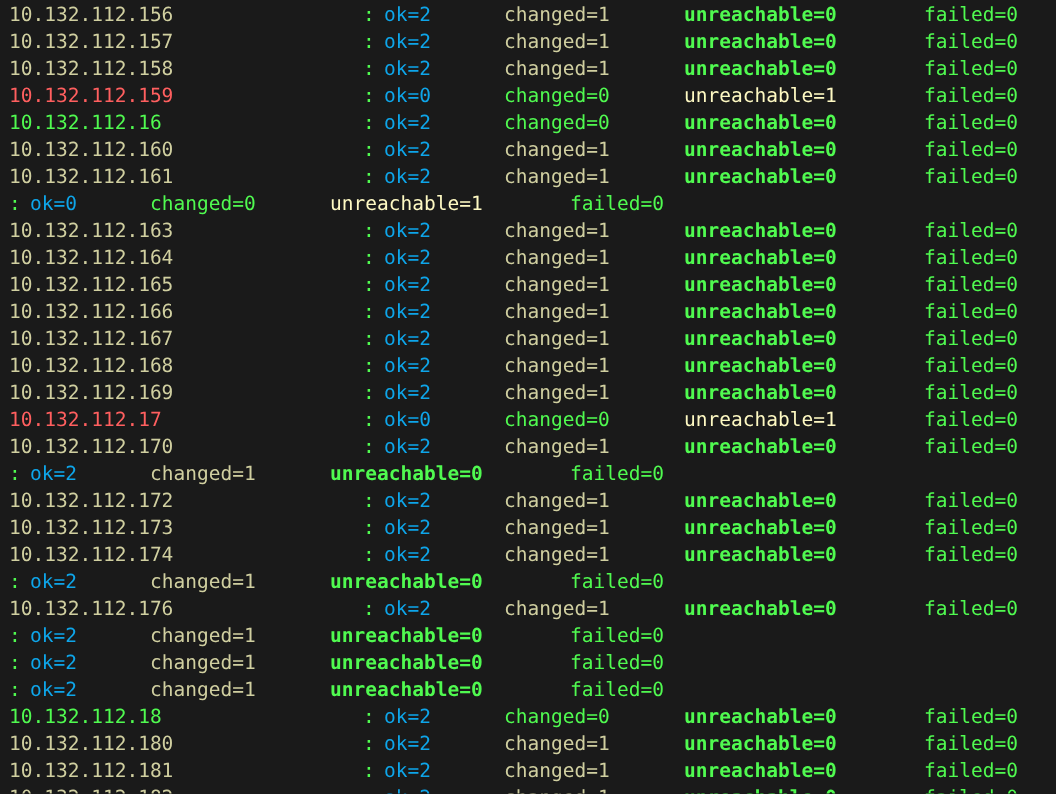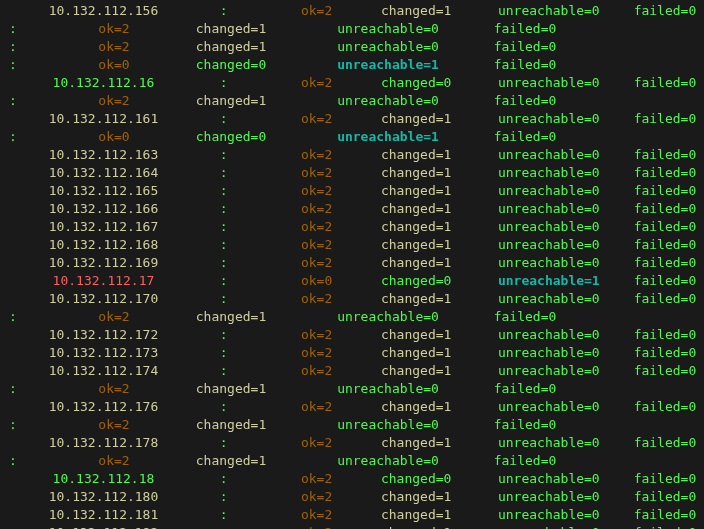--- a/index.html
+++ b/index.html
@@ -15,82 +15,81 @@
     overflow:hidden;
   }
   .terminal{
     padding:2px 6px;
     box-sizing:border-box;
     width:704px;
   }
   .row{
     white-space:pre;
     display:flex;
-    gap:17px;
-    text-align:center;
+    gap:0;
   }
   .host{
     display:inline-block;
     width:236px;
   }
   .colon{
     color:#50fa50;
     display:inline-block;
     width:14px;
   }
   .ok{
-    color:#a16207;
+    color:#0ea5e9;
     display:inline-block;
     width:80px;
-    margin-left:37px;
   }
   .changed{
     display:inline-block;
     width:120px;
   }
   .unreach{
     display:inline-block;
     width:160px;
+    font-weight:bold;
   }
   .failed{
     display:inline-block;
     width:80px;
   }
   .yellow{color:#d0cfa0;}
   .green{color:#50fa50;}
   .red{color:#ff5f5f;}
-  .redbold{color:#14b8a6; font-weight:bold;}
+  .redbold{color:#fef9c3; font-weight:normal;}
 </style>
 </head>
 <body>
 
 <div class="terminal" id="terminal">
     <div class="row"><span class="host yellow">10.132.112.156</span><span class="colon">:</span><span class="ok">ok=2</span><span class="changed yellow">changed=1</span><span class="unreach green">unreachable=0</span><span class="failed green">failed=0</span></div>
-    <div class="row"><span class="colon">:</span><span class="ok">ok=2</span><span class="changed yellow">changed=1</span><span class="unreach green">unreachable=0</span><span class="failed green">failed=0</span></div>
-    <div class="row"><span class="colon">:</span><span class="ok">ok=2</span><span class="changed yellow">changed=1</span><span class="unreach green">unreachable=0</span><span class="failed green">failed=0</span></div>
-    <div class="row"><span class="colon">:</span><span class="ok">ok=0</span><span class="changed green">changed=0</span><span class="unreach redbold">unreachable=1</span><span class="failed green">failed=0</span></div>
+    <div class="row"><span class="host yellow">10.132.112.157</span><span class="colon">:</span><span class="ok">ok=2</span><span class="changed yellow">changed=1</span><span class="unreach green">unreachable=0</span><span class="failed green">failed=0</span></div>
+    <div class="row"><span class="host yellow">10.132.112.158</span><span class="colon">:</span><span class="ok">ok=2</span><span class="changed yellow">changed=1</span><span class="unreach green">unreachable=0</span><span class="failed green">failed=0</span></div>
+    <div class="row"><span class="host red">10.132.112.159</span><span class="colon">:</span><span class="ok">ok=0</span><span class="changed green">changed=0</span><span class="unreach redbold">unreachable=1</span><span class="failed green">failed=0</span></div>
     <div class="row"><span class="host green">10.132.112.16</span><span class="colon">:</span><span class="ok">ok=2</span><span class="changed green">changed=0</span><span class="unreach green">unreachable=0</span><span class="failed green">failed=0</span></div>
-    <div class="row"><span class="colon">:</span><span class="ok">ok=2</span><span class="changed yellow">changed=1</span><span class="unreach green">unreachable=0</span><span class="failed green">failed=0</span></div>
+    <div class="row"><span class="host yellow">10.132.112.160</span><span class="colon">:</span><span class="ok">ok=2</span><span class="changed yellow">changed=1</span><span class="unreach green">unreachable=0</span><span class="failed green">failed=0</span></div>
     <div class="row"><span class="host yellow">10.132.112.161</span><span class="colon">:</span><span class="ok">ok=2</span><span class="changed yellow">changed=1</span><span class="unreach green">unreachable=0</span><span class="failed green">failed=0</span></div>
     <div class="row"><span class="colon">:</span><span class="ok">ok=0</span><span class="changed green">changed=0</span><span class="unreach redbold">unreachable=1</span><span class="failed green">failed=0</span></div>
     <div class="row"><span class="host yellow">10.132.112.163</span><span class="colon">:</span><span class="ok">ok=2</span><span class="changed yellow">changed=1</span><span class="unreach green">unreachable=0</span><span class="failed green">failed=0</span></div>
     <div class="row"><span class="host yellow">10.132.112.164</span><span class="colon">:</span><span class="ok">ok=2</span><span class="changed yellow">changed=1</span><span class="unreach green">unreachable=0</span><span class="failed green">failed=0</span></div>
     <div class="row"><span class="host yellow">10.132.112.165</span><span class="colon">:</span><span class="ok">ok=2</span><span class="changed yellow">changed=1</span><span class="unreach green">unreachable=0</span><span class="failed green">failed=0</span></div>
     <div class="row"><span class="host yellow">10.132.112.166</span><span class="colon">:</span><span class="ok">ok=2</span><span class="changed yellow">changed=1</span><span class="unreach green">unreachable=0</span><span class="failed green">failed=0</span></div>
     <div class="row"><span class="host yellow">10.132.112.167</span><span class="colon">:</span><span class="ok">ok=2</span><span class="changed yellow">changed=1</span><span class="unreach green">unreachable=0</span><span class="failed green">failed=0</span></div>
     <div class="row"><span class="host yellow">10.132.112.168</span><span class="colon">:</span><span class="ok">ok=2</span><span class="changed yellow">changed=1</span><span class="unreach green">unreachable=0</span><span class="failed green">failed=0</span></div>
     <div class="row"><span class="host yellow">10.132.112.169</span><span class="colon">:</span><span class="ok">ok=2</span><span class="changed yellow">changed=1</span><span class="unreach green">unreachable=0</span><span class="failed green">failed=0</span></div>
     <div class="row"><span class="host red">10.132.112.17</span><span class="colon">:</span><span class="ok">ok=0</span><span class="changed green">changed=0</span><span class="unreach redbold">unreachable=1</span><span class="failed green">failed=0</span></div>
     <div class="row"><span class="host yellow">10.132.112.170</span><span class="colon">:</span><span class="ok">ok=2</span><span class="changed yellow">changed=1</span><span class="unreach green">unreachable=0</span><span class="failed green">failed=0</span></div>
     <div class="row"><span class="colon">:</span><span class="ok">ok=2</span><span class="changed yellow">changed=1</span><span class="unreach green">unreachable=0</span><span class="failed green">failed=0</span></div>
     <div class="row"><span class="host yellow">10.132.112.172</span><span class="colon">:</span><span class="ok">ok=2</span><span class="changed yellow">changed=1</span><span class="unreach green">unreachable=0</span><span class="failed green">failed=0</span></div>
     <div class="row"><span class="host yellow">10.132.112.173</span><span class="colon">:</span><span class="ok">ok=2</span><span class="changed yellow">changed=1</span><span class="unreach green">unreachable=0</span><span class="failed green">failed=0</span></div>
     <div class="row"><span class="host yellow">10.132.112.174</span><span class="colon">:</span><span class="ok">ok=2</span><span class="changed yellow">changed=1</span><span class="unreach green">unreachable=0</span><span class="failed green">failed=0</span></div>
     <div class="row"><span class="colon">:</span><span class="ok">ok=2</span><span class="changed yellow">changed=1</span><span class="unreach green">unreachable=0</span><span class="failed green">failed=0</span></div>
     <div class="row"><span class="host yellow">10.132.112.176</span><span class="colon">:</span><span class="ok">ok=2</span><span class="changed yellow">changed=1</span><span class="unreach green">unreachable=0</span><span class="failed green">failed=0</span></div>
     <div class="row"><span class="colon">:</span><span class="ok">ok=2</span><span class="changed yellow">changed=1</span><span class="unreach green">unreachable=0</span><span class="failed green">failed=0</span></div>
-    <div class="row"><span class="host yellow">10.132.112.178</span><span class="colon">:</span><span class="ok">ok=2</span><span class="changed yellow">changed=1</span><span class="unreach green">unreachable=0</span><span class="failed green">failed=0</span></div>
+    <div class="row"><span class="colon">:</span><span class="ok">ok=2</span><span class="changed yellow">changed=1</span><span class="unreach green">unreachable=0</span><span class="failed green">failed=0</span></div>
     <div class="row"><span class="colon">:</span><span class="ok">ok=2</span><span class="changed yellow">changed=1</span><span class="unreach green">unreachable=0</span><span class="failed green">failed=0</span></div>
     <div class="row"><span class="host green">10.132.112.18</span><span class="colon">:</span><span class="ok">ok=2</span><span class="changed green">changed=0</span><span class="unreach green">unreachable=0</span><span class="failed green">failed=0</span></div>
     <div class="row"><span class="host yellow">10.132.112.180</span><span class="colon">:</span><span class="ok">ok=2</span><span class="changed yellow">changed=1</span><span class="unreach green">unreachable=0</span><span class="failed green">failed=0</span></div>
     <div class="row"><span class="host yellow">10.132.112.181</span><span class="colon">:</span><span class="ok">ok=2</span><span class="changed yellow">changed=1</span><span class="unreach green">unreachable=0</span><span class="failed green">failed=0</span></div>
     <div class="row"><span class="host yellow">10.132.112.182</span><span class="colon">:</span><span class="ok">ok=2</span><span class="changed yellow">changed=1</span><span class="unreach green">unreachable=0</span><span class="failed green">failed=0</span></div>
   </div>
 
 </body></html>

